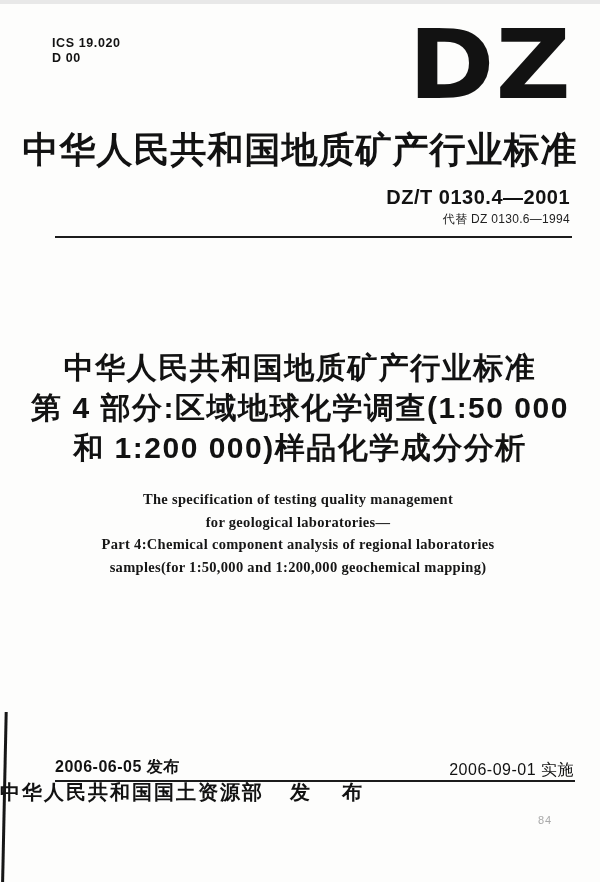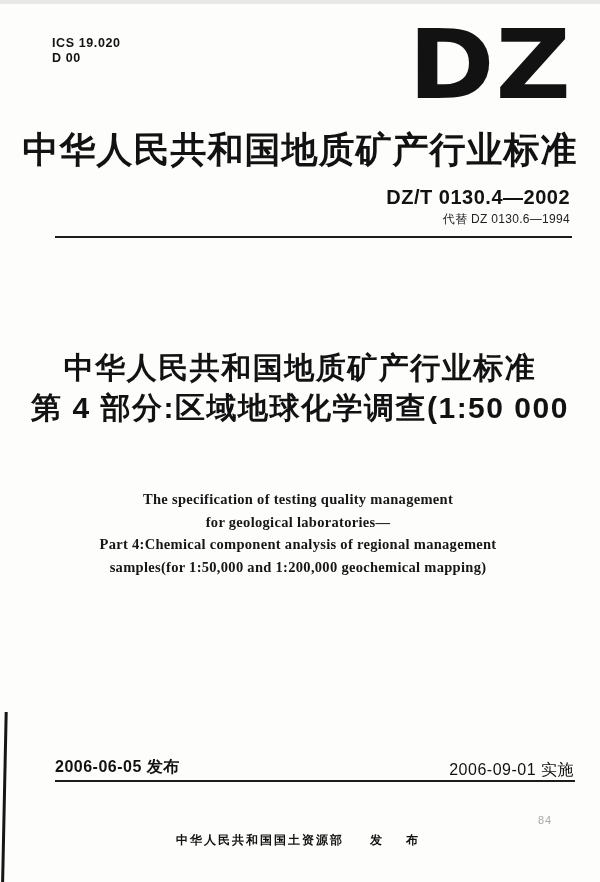--- a/index.html
+++ b/index.html
@@ -138,23 +138,23 @@
     font-size: 16px;
     font-weight: 400;
     letter-spacing: 0.5px;
   }
 
   
   .publisher-line {
     position: absolute;
     left: 0;
     right: 0;
-    top: 828px;
-    text-align: center;
-    font-size: 12px;
+    top: 775px;
+    text-align: left;
+    font-size: 20px;
     font-weight: 700;
     letter-spacing: 2px;
     white-space: nowrap;
   }
   .publish-word {
     margin-left: 26px;
     letter-spacing: 6px;
   }
 
   .page-number {
@@ -184,35 +184,36 @@
 <div class="page">
 
   <div class="ics-block">ICS 19.020
 D 00</div>
 
   <div class="logo">DZ</div>
 
   <div class="class-title">中华人民共和国地质矿产行业标准</div>
 
   <div class="std-number-block">
-    <div class="std-number">DZ/T 0130.4—2002</div>
+    <div class="std-number">DZ/T 0130.4—2001</div>
     <div class="std-replaces">代替 DZ 0130.6—1994</div>
   </div>
 
   <div class="rule rule-top"></div>
 
   <div class="main-title">
     <div>中华人民共和国地质矿产行业标准</div>
     <div>第 4 部分:区域地球化学调查(1:50 000</div>
+    <div>和 1:200 000)样品化学成分分析</div>
   </div>
 
   <div class="en-subtitle">
     <div>The specification of testing quality management</div>
     <div>for geological laboratories—</div>
-    <div>Part 4:Chemical component analysis of regional management</div>
+    <div>Part 4:Chemical component analysis of regional laboratories</div>
     <div>samples(for 1:50,000 and 1:200,000 geochemical mapping)</div>
   </div>
 
   <div class="issue-date">2006-06-05 发布</div>
 
   <div class="impl-date">2006-09-01 实施</div>
 
   <div class="rule rule-bottom"></div>
 
   <div class="publisher-line">

